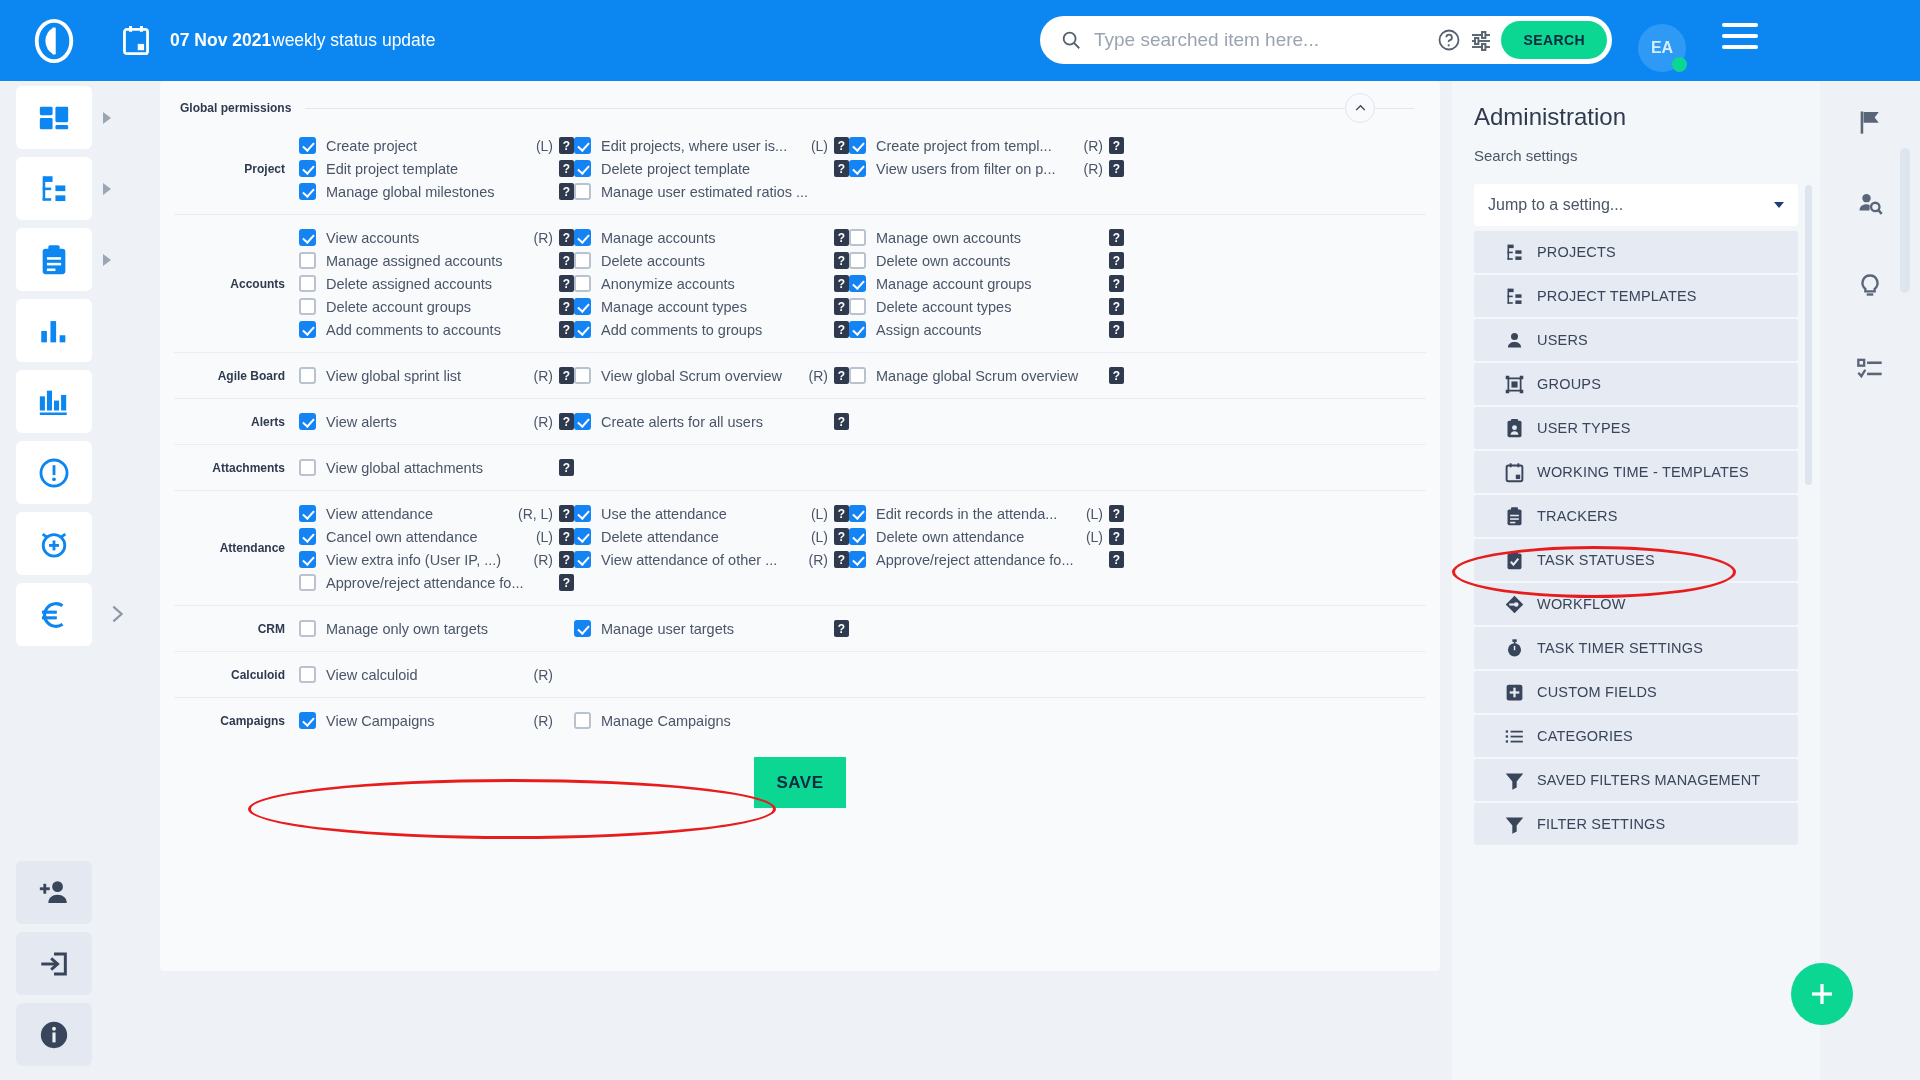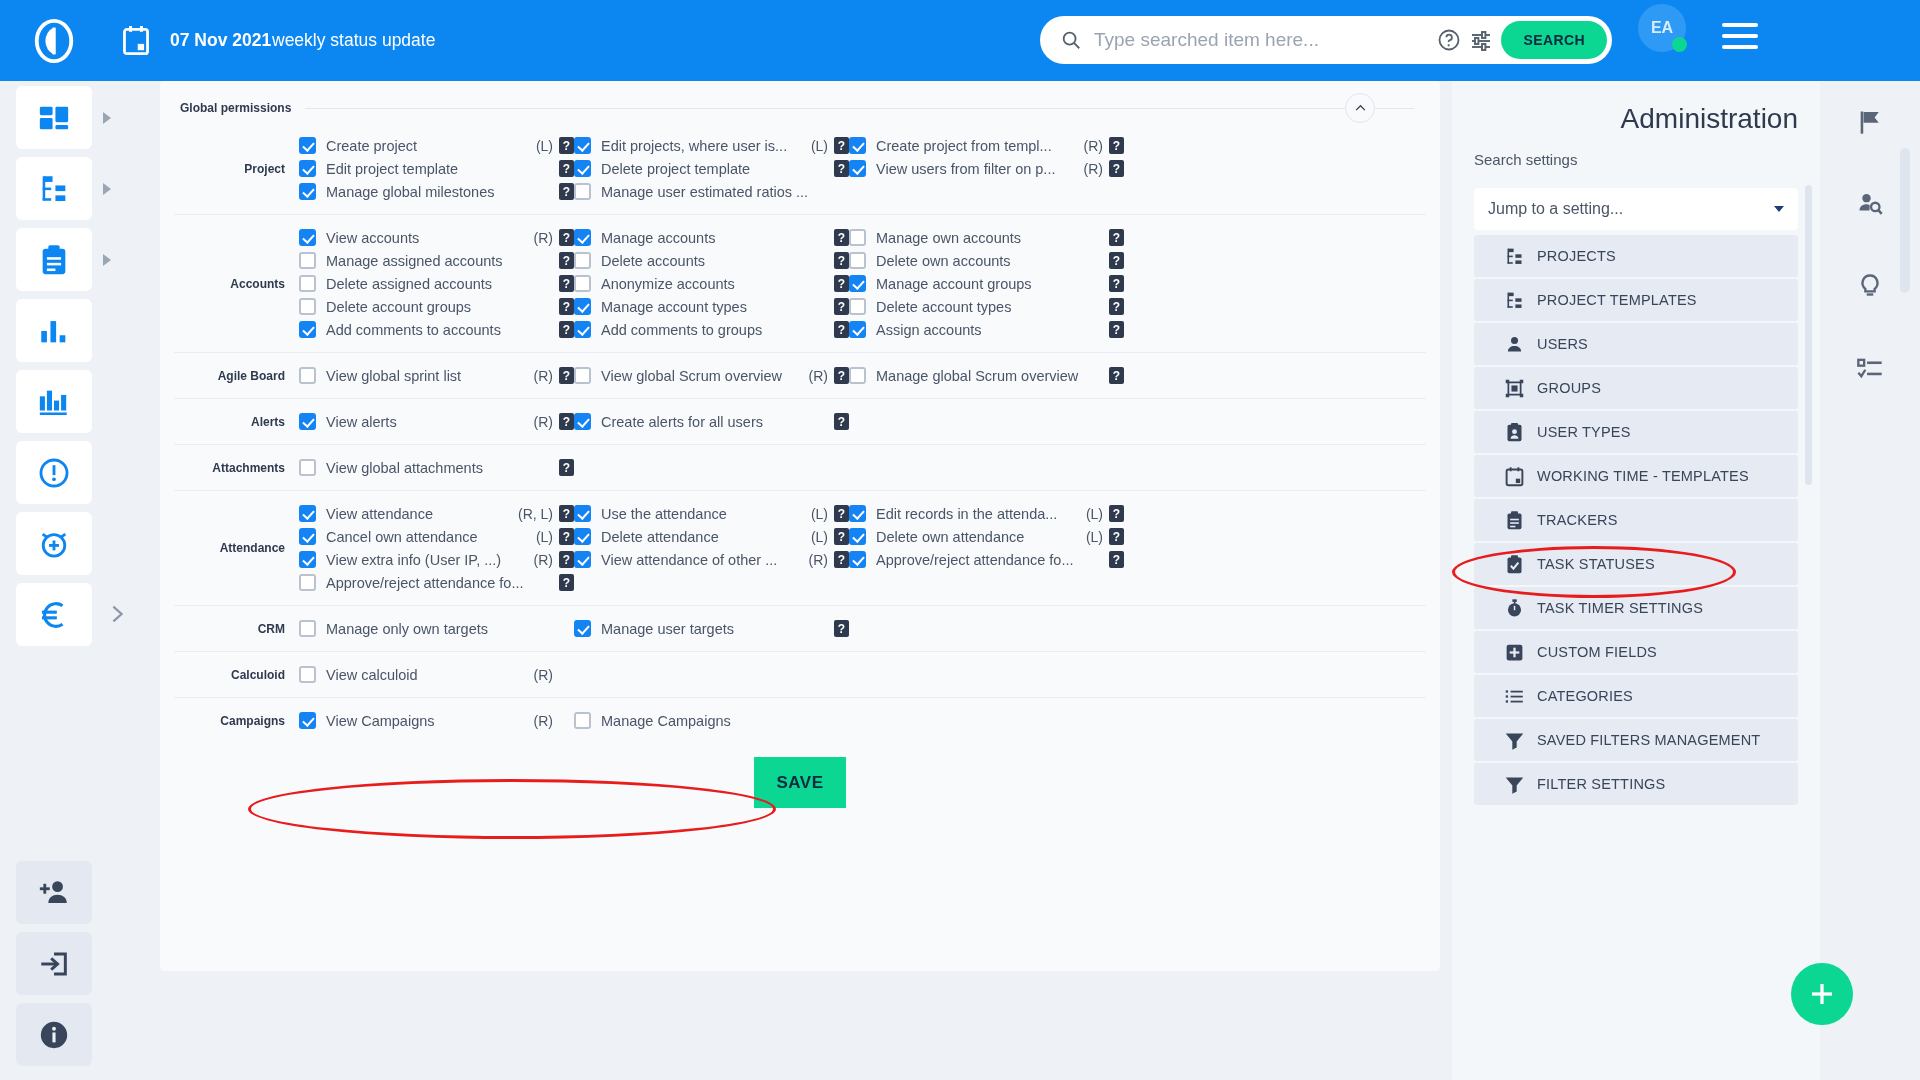--- a/index.html
+++ b/index.html
@@ -37,21 +37,21 @@
     padding-left: 12px; background: transparent;
   }
   .search-input::placeholder { color: #9aa4b1; }
   .s-ico { width: 24px; height: 24px; color: #57616f; flex: 0 0 auto; margin-right: 8px; }
   .search-btn {
     background: #0bd692; color: #0c2a3e; border: none; border-radius: 20px;
     height: 38px; padding: 0 22px; font-size: 14px; font-weight: bold;
     letter-spacing: .4px; cursor: pointer; font-family: "Liberation Sans", sans-serif;
   }
   .avatar {
-    position: absolute; left: 1638px; top: 4px; width: 48px; height: 48px;
+    position: absolute; left: 1638px; top: 24px; width: 48px; height: 48px;
     border-radius: 50%; background: #2f9af5; color: #d6ecff;
     display: flex; align-items: center; justify-content: center;
     font-size: 16px; font-weight: bold;
   }
   .avatar .dot {
     position: absolute; right: -1px; bottom: 0px; width: 15px; height: 15px;
     border-radius: 50%; background: #0bd692;
   }
   .hamb { position: absolute; left: 1722px; top: 23px; width: 36px; height: 34px; }
   .hamb span { display:block; height: 4px; background: #fff; border-radius: 2px; margin-bottom: 7px; }
@@ -139,21 +139,21 @@
   .annot {
     position: absolute; border: 3px solid #e81c1c; border-radius: 50%;
     pointer-events: none; z-index: 30;
   }
 
   
   .rightpanel {
     position: absolute; left: 1452px; top: 81px; width: 368px; height: 999px;
     background: #f4f7fa; padding: 22px 22px 0 22px; overflow: hidden;
   }
-  .rp-title { font-size: 28px; color: #2f3a4f; margin-bottom: 16px; text-align: right; }
+  .rp-title { font-size: 24px; color: #2f3a4f; margin-bottom: 16px; }
   .rp-sub { font-size: 15px; color: #4a5567; margin-bottom: 20px; }
   .rp-select {
     height: 42px; background: #fff; border-radius: 4px; display: flex;
     align-items: center; padding: 0 14px; font-size: 16px; color: #4a5567;
     justify-content: space-between; margin-bottom: 5px;
   }
   .rp-select .arr { width: 0; height: 0; border-top: 6px solid #1b3f78;
     border-left: 5px solid transparent; border-right: 5px solid transparent; }
   .rp-item {
     height: 42px; background: #e6eaf2; border-radius: 3px; display: flex;
@@ -806,20 +806,28 @@
       <div class="rp-item">
         <svg viewBox="0 0 24 24" fill="currentColor">
           <rect x="4" y="4" width="16" height="18" rx="2"></rect>
           <rect x="8" y="1.5" width="8" height="4.5" rx="1.2"></rect>
           <polyline points="7.8,13.5 10.8,16.8 16.4,9.8" fill="none" stroke="#e6eaf2" stroke-width="2.4"></polyline>
         </svg>
         <span>TASK STATUSES</span>
       </div>
       <div class="rp-item">
         <svg viewBox="0 0 24 24" fill="currentColor">
+          <path d="M12 2l10 10-10 10L2 12z"></path>
+          <circle cx="14" cy="12" r="2.6" fill="#e6eaf2"></circle>
+          <rect x="6" y="10.8" width="7" height="2.4" fill="#e6eaf2"></rect>
+        </svg>
+        <span>WORKFLOW</span>
+      </div>
+      <div class="rp-item">
+        <svg viewBox="0 0 24 24" fill="currentColor">
           <circle cx="12" cy="13.5" r="7.5"></circle>
           <rect x="9.6" y="1.5" width="5" height="3"></rect>
           <rect x="11.3" y="4" width="1.8" height="3"></rect>
           <rect x="11.2" y="9" width="1.7" height="5" fill="#e6eaf2"></rect>
         </svg>
         <span>TASK TIMER SETTINGS</span>
       </div>
       <div class="rp-item">
         <svg viewBox="0 0 24 24" fill="currentColor">
           <rect x="3" y="3" width="18" height="18" rx="2.5"></rect>

